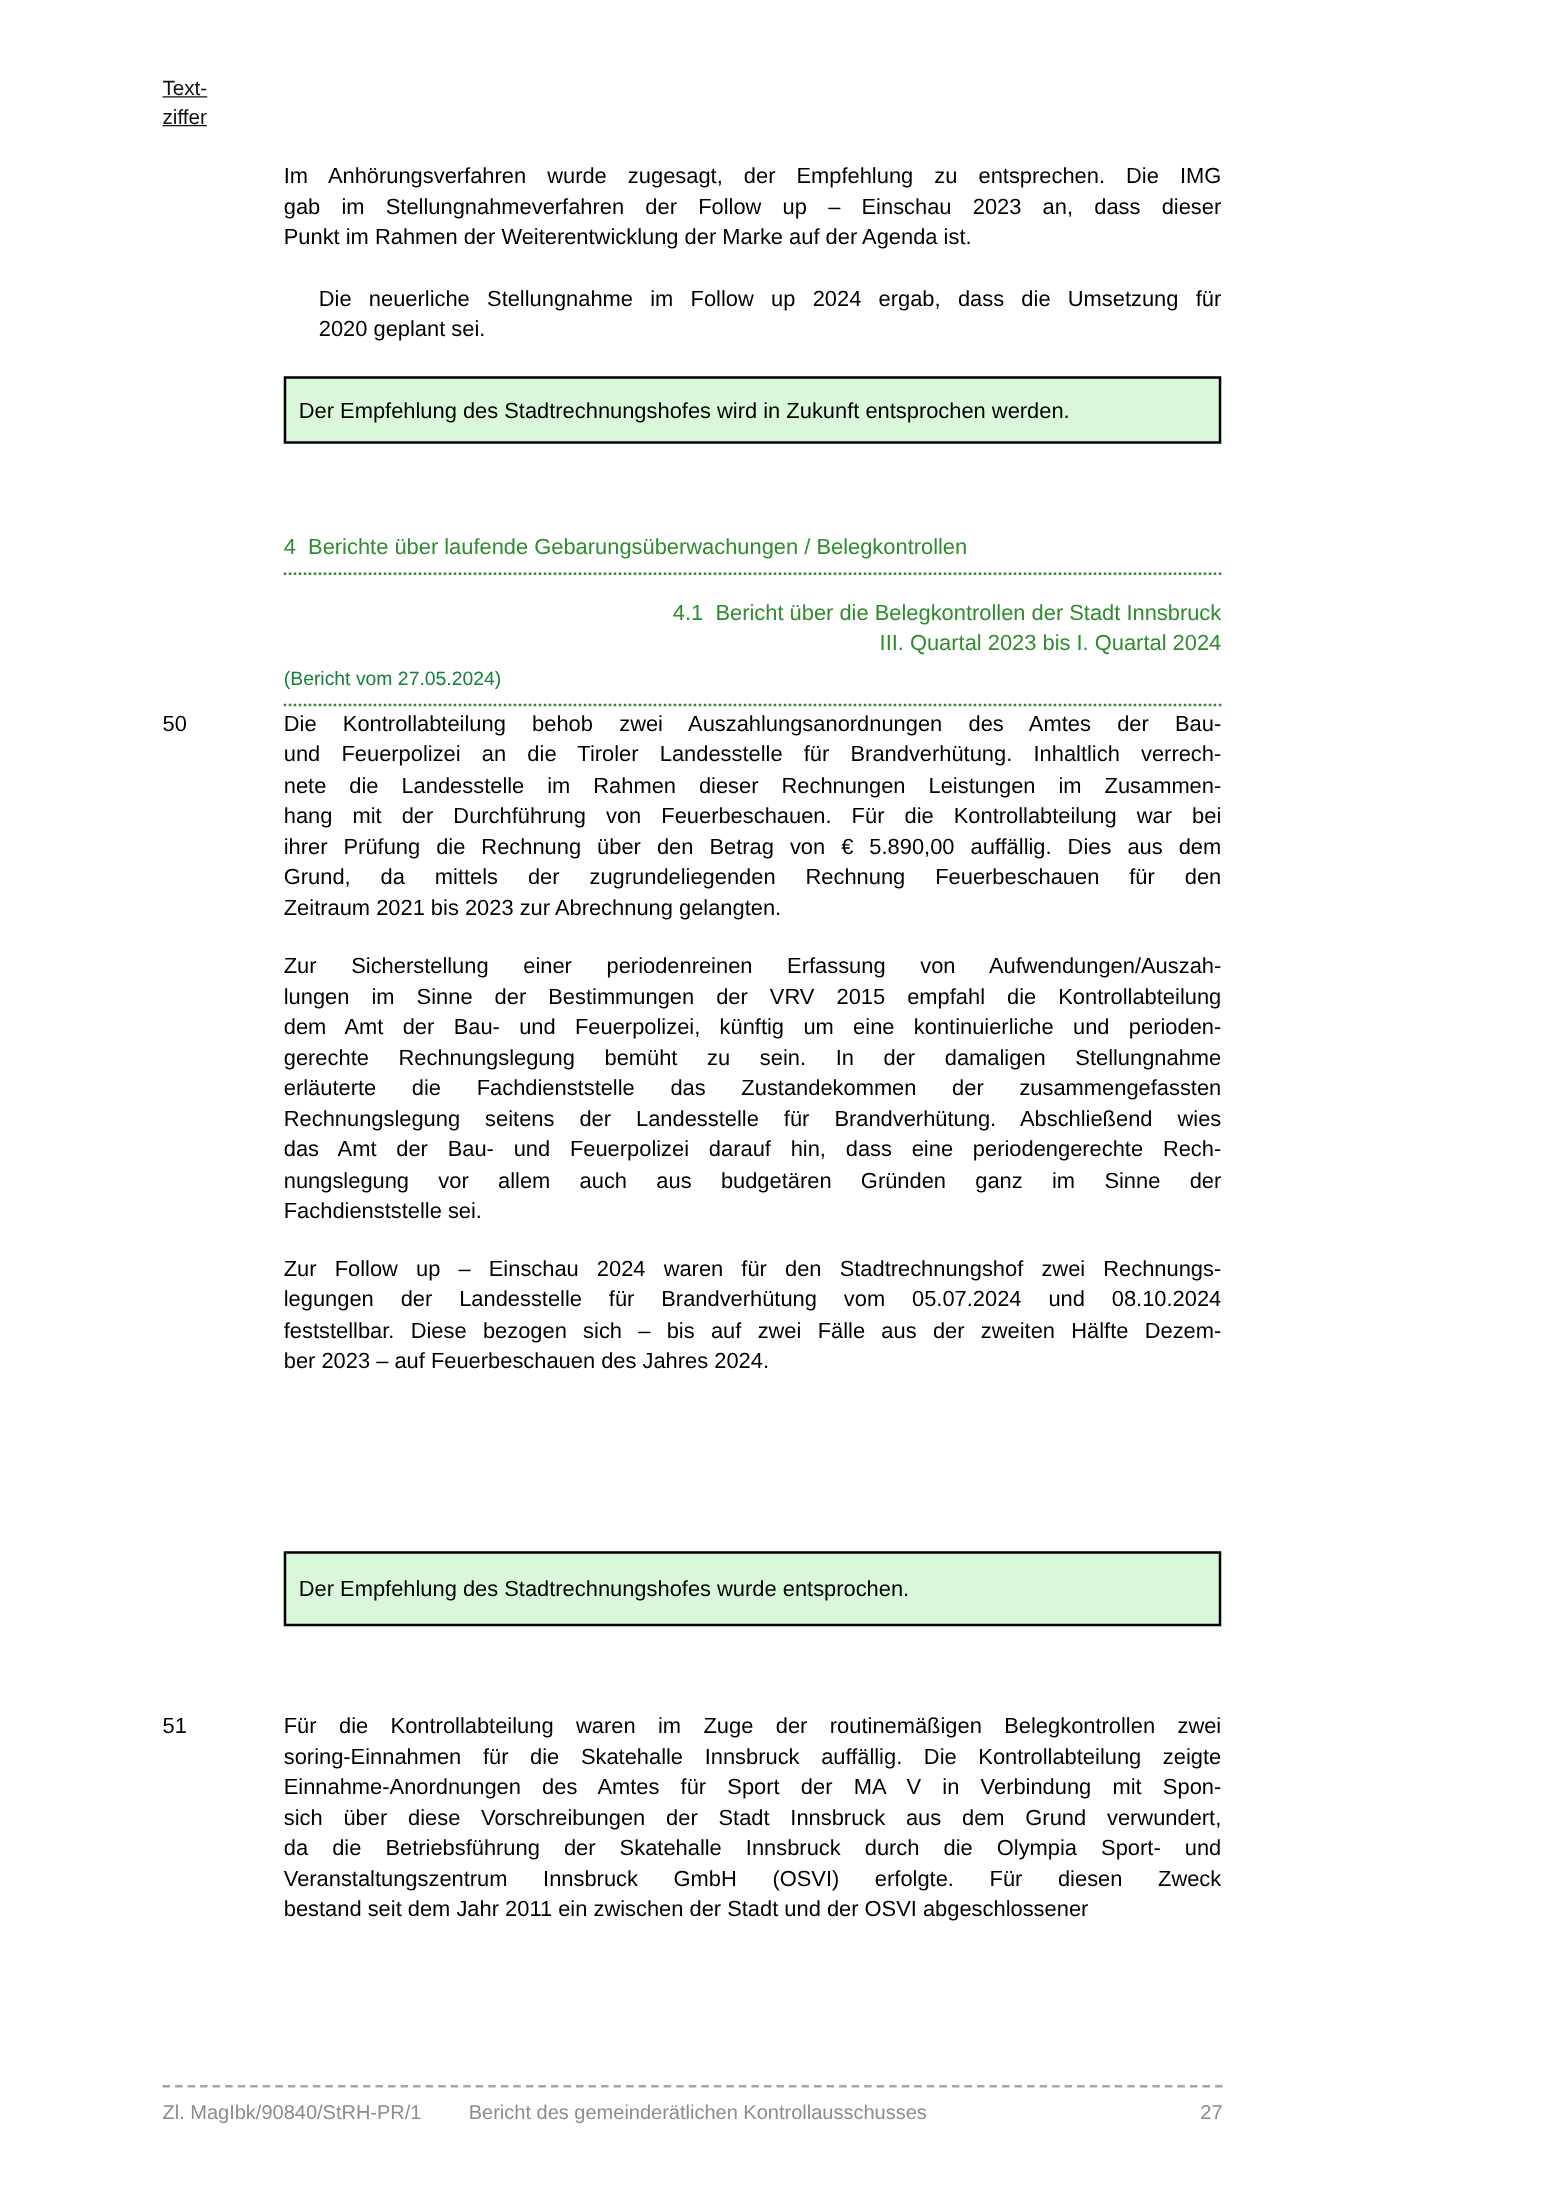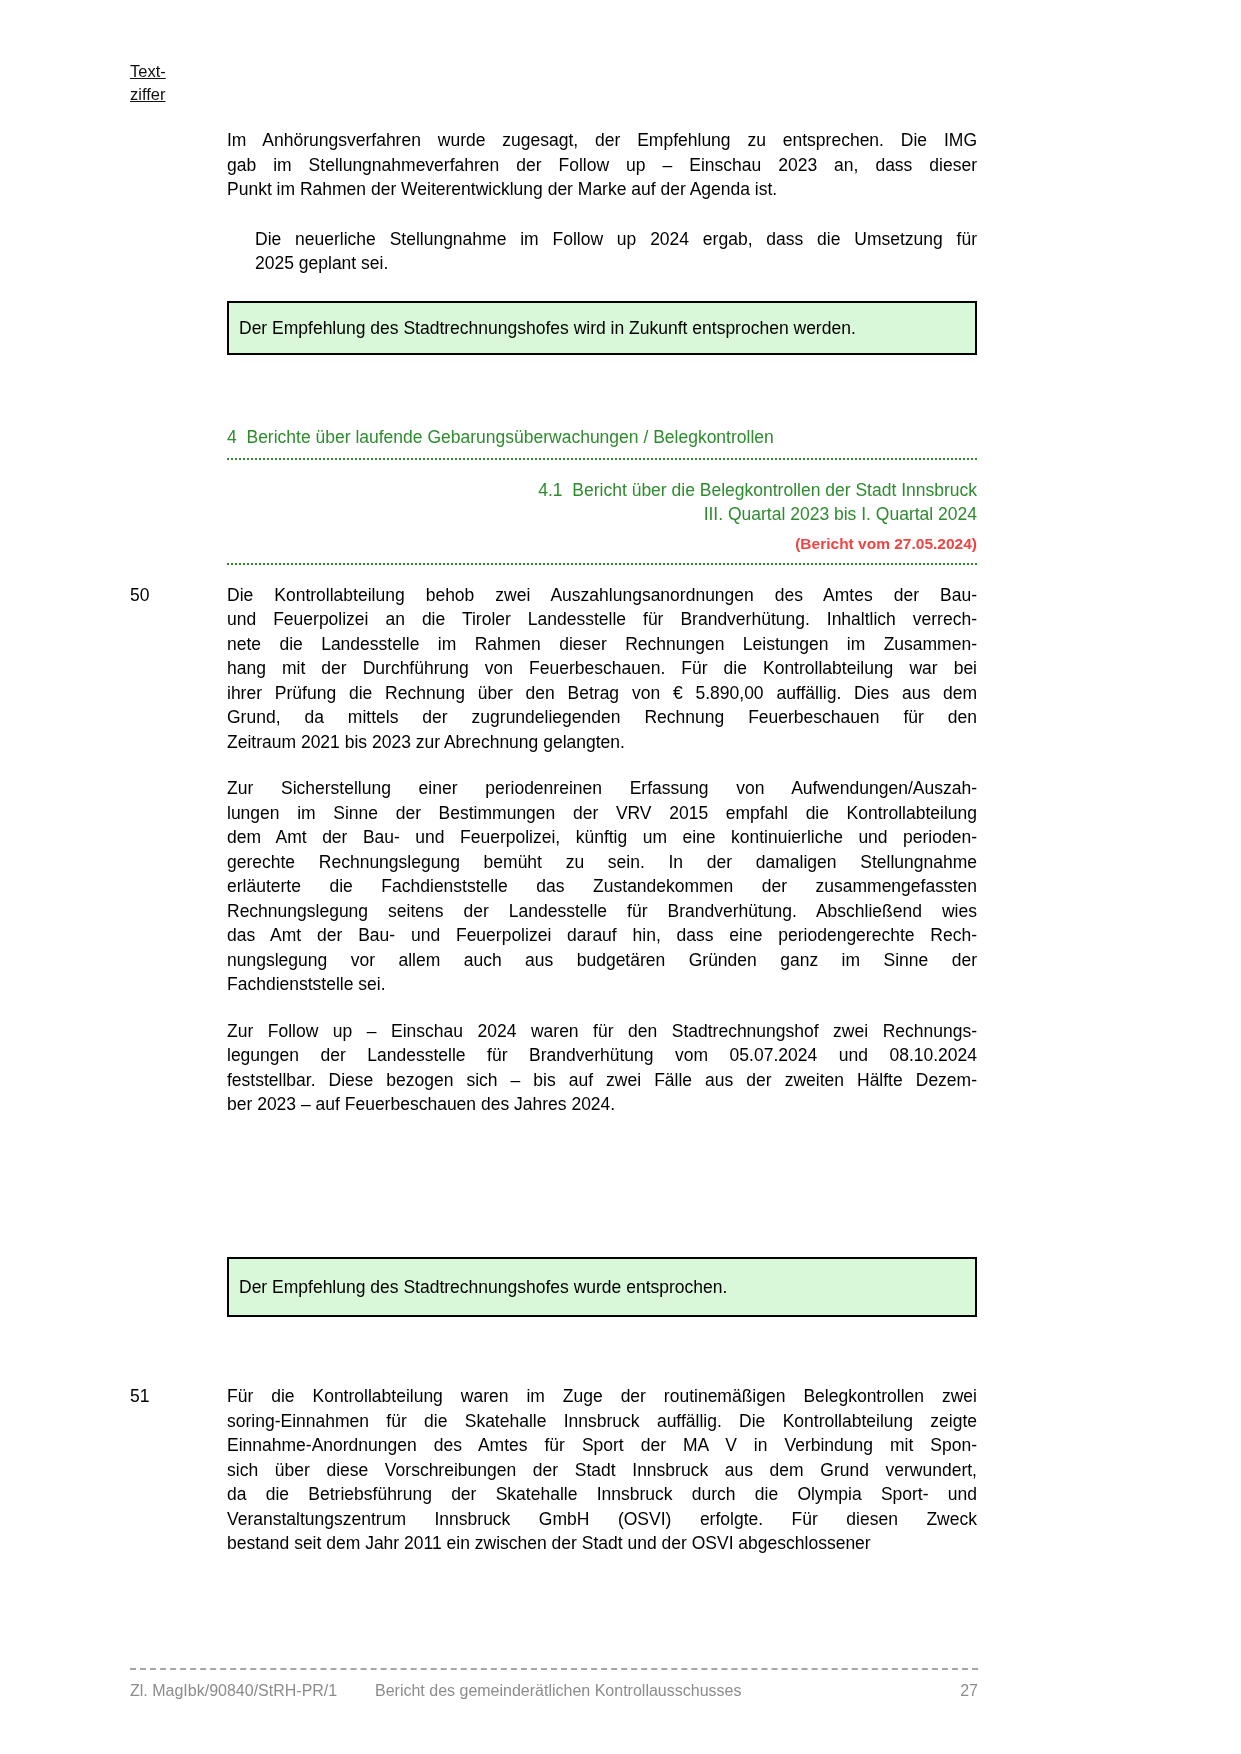--- a/index.html
+++ b/index.html
@@ -52,30 +52,29 @@
     padding-bottom: 8px;
     border-bottom: 2px dotted #2e8b2e;
   }
   .sec-subheading {
     margin-top: 18px;
     text-align: right;
     color: #2e8b2e;
   }
   .report-date {
     margin-top: 6px;
-    text-align: right;
-    color: #ef4444;
+    text-align: left;
+    color: #15803d;
     font-size: 15.5px;
     line-height: 21px;
     padding-bottom: 9px;
     border-bottom: 2px dotted #2e8b2e;
-    font-weight: bold;
   }
 
-  .i50p1 { margin-top: 18px; }
+  .i50p1 { margin-top: 2px; }
   .i50p2 { margin-top: 22px; }
   .i50p3 { margin-top: 22px; }
   .i51p1 { margin-top: 67px; }
 
   .tz-marker {
     position: absolute;
     left: -97px;
     top: 0;
     width: 60px;
     text-align: left;
@@ -111,21 +110,21 @@
   <div class="content">
 
     <div class="para p-intro1">
         <div class="line">Im Anhörungsverfahren wurde zugesagt, der Empfehlung zu entsprechen. Die IMG</div>
         <div class="line">gab im Stellungnahmeverfahren der Follow up – Einschau 2023 an, dass dieser</div>
         <div class="line last">Punkt im Rahmen der Weiterentwicklung der Marke auf der Agenda ist.</div>
       </div>
 
     <div class="para p-intro2">
         <div class="line">Die neuerliche Stellungnahme im Follow up 2024 ergab, dass die Umsetzung für</div>
-        <div class="line last">2025 geplant sei.</div>
+        <div class="line last">2020 geplant sei.</div>
       </div>
 
     <div class="rec-box rec-box-1">
       <span>Der Empfehlung des Stadtrechnungshofes wird in Zukunft entsprochen werden.</span>
     </div>
 
     <div class="sec-heading">4&nbsp; Berichte über laufende Gebarungsüberwachungen / Belegkontrollen</div>
 
     <div class="sec-subheading">
       <div>4.1&nbsp; Bericht über die Belegkontrollen der Stadt Innsbruck</div>

